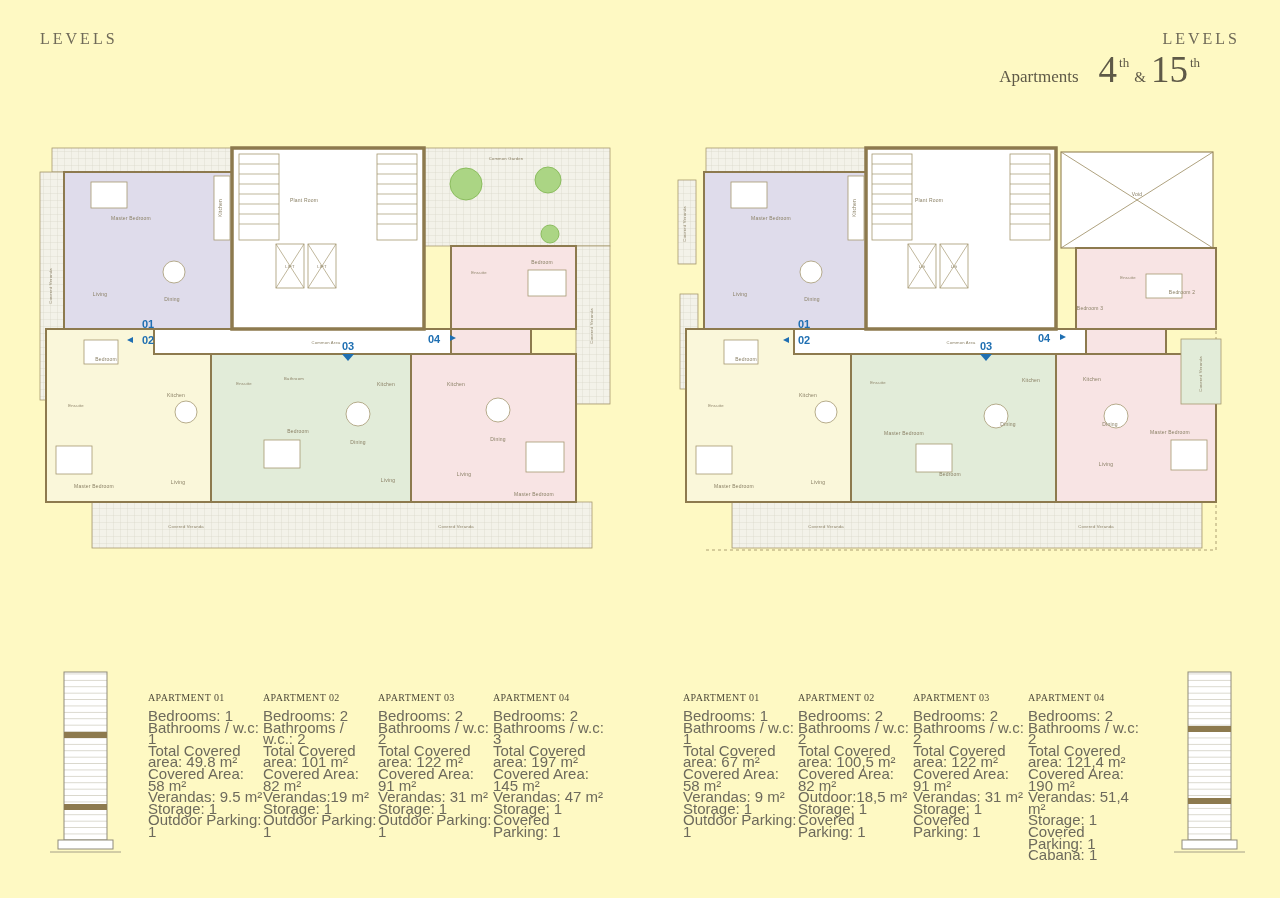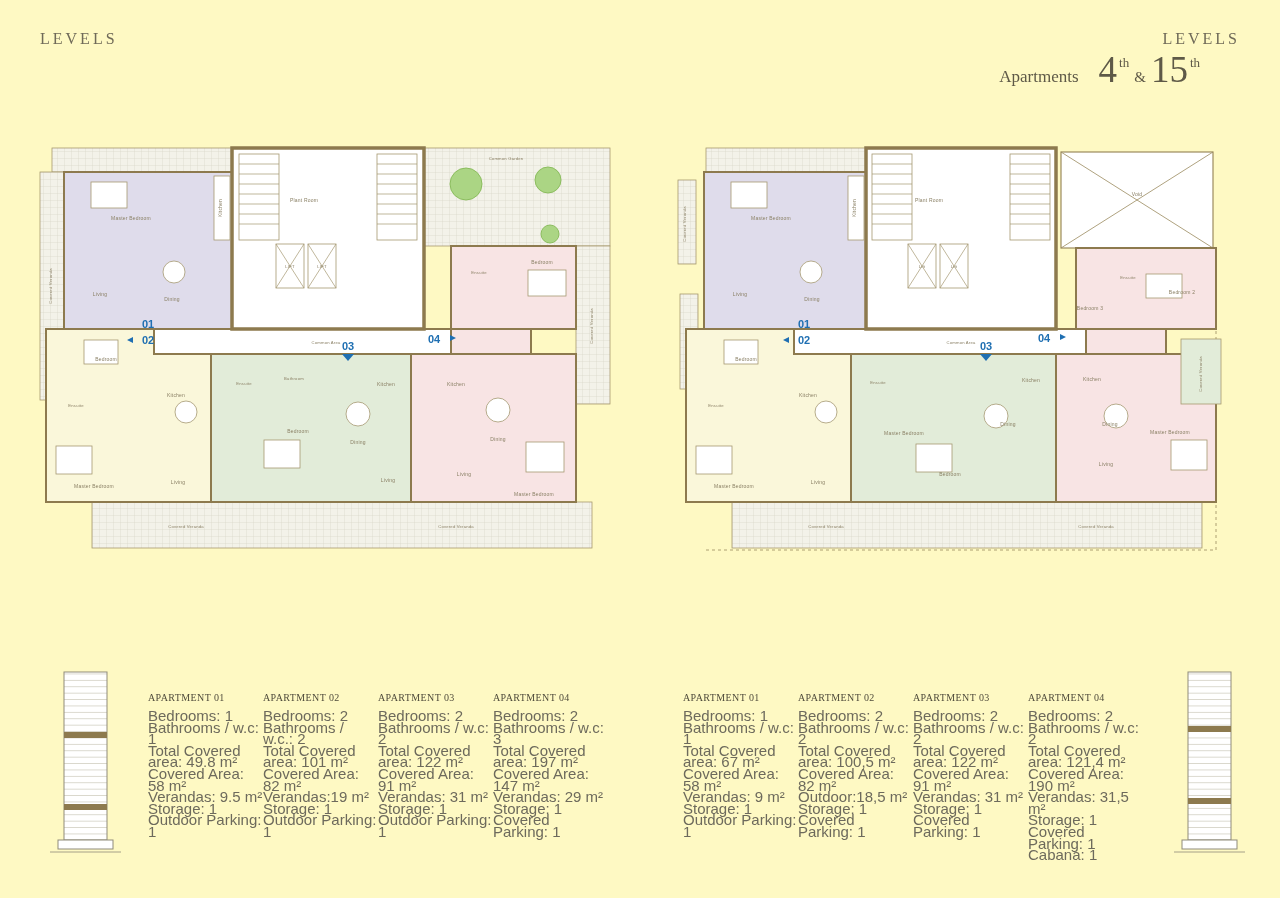--- a/index.html
+++ b/index.html
@@ -296,22 +296,22 @@
       <div class="spec-line">Covered Area: 91 m²</div>
       <div class="spec-line">Verandas: 31 m²</div>
       <div class="spec-line">Storage: 1</div>
       <div class="spec-line">Outdoor Parking: 1</div>
     </div>
     <div class="spec-col">
       <div class="spec-title">APARTMENT 04</div>
       <div class="spec-line">Bedrooms: 2</div>
       <div class="spec-line">Bathrooms / w.c: 3</div>
       <div class="spec-line">Total Covered area: 197 m²</div>
-      <div class="spec-line">Covered Area: 147 m²</div>
-      <div class="spec-line">Verandas: 29 m²</div>
+      <div class="spec-line">Covered Area: 145 m²</div>
+      <div class="spec-line">Verandas: 47 m²</div>
       <div class="spec-line">Storage: 1</div>
       <div class="spec-line">Covered Parking: 1</div>
     </div>
   </div>
 
   <div class="specs specs-right">
     <div class="spec-col">
       <div class="spec-title">APARTMENT 01</div>
       <div class="spec-line">Bedrooms: 1</div>
       <div class="spec-line">Bathrooms / w.c: 1</div>
@@ -340,21 +340,21 @@
       <div class="spec-line">Verandas: 31 m²</div>
       <div class="spec-line">Storage: 1</div>
       <div class="spec-line">Covered Parking: 1</div>
     </div>
     <div class="spec-col">
       <div class="spec-title">APARTMENT 04</div>
       <div class="spec-line">Bedrooms: 2</div>
       <div class="spec-line">Bathrooms / w.c: 2</div>
       <div class="spec-line">Total Covered area: 121,4 m²</div>
       <div class="spec-line">Covered Area: 190 m²</div>
-      <div class="spec-line">Verandas: 31,5 m²</div>
+      <div class="spec-line">Verandas: 51,4 m²</div>
       <div class="spec-line">Storage: 1</div>
       <div class="spec-line">Covered Parking: 1</div>
       <div class="spec-line">Cabana: 1</div>
     </div>
   </div>
 
   <svg class="tower tower-left" viewBox="0 0 75 195">
     <defs>
       <pattern id="floorsL" width="8" height="6.4" patternUnits="userSpaceOnUse">
         <rect width="8" height="6.4" fill="#ffffff"></rect>

